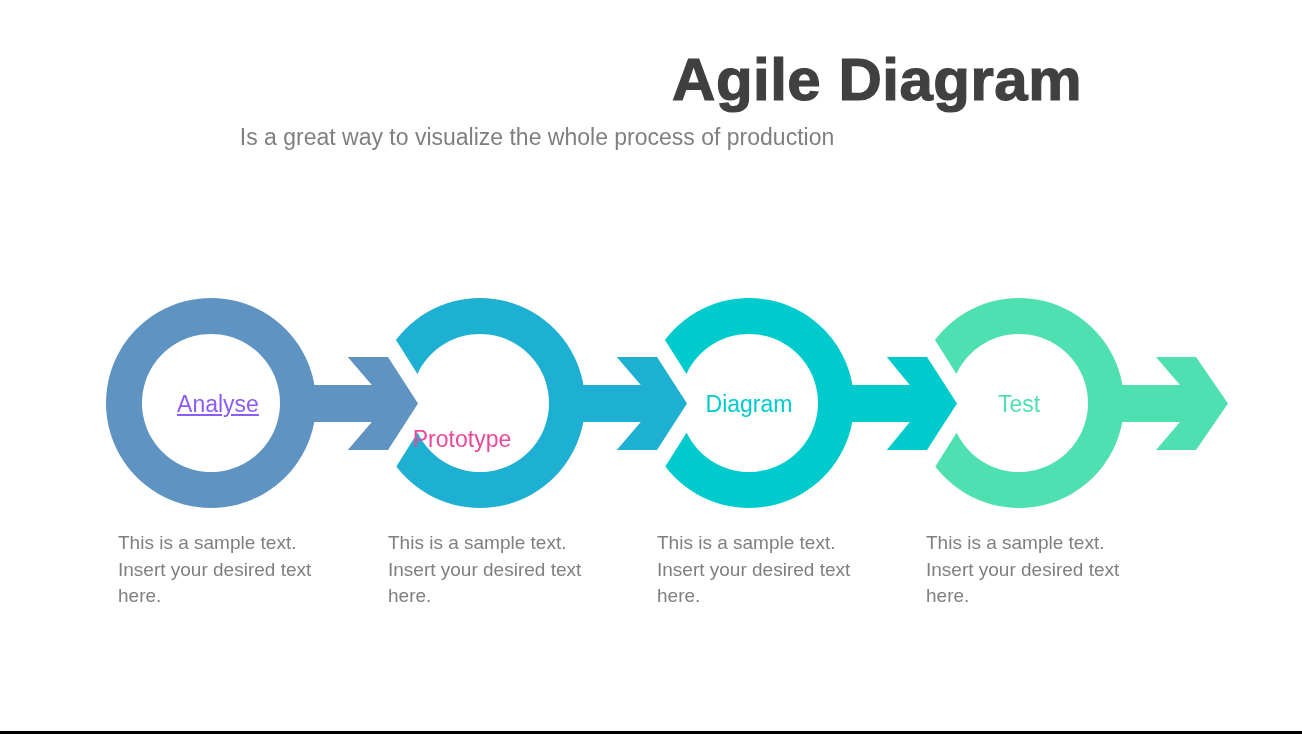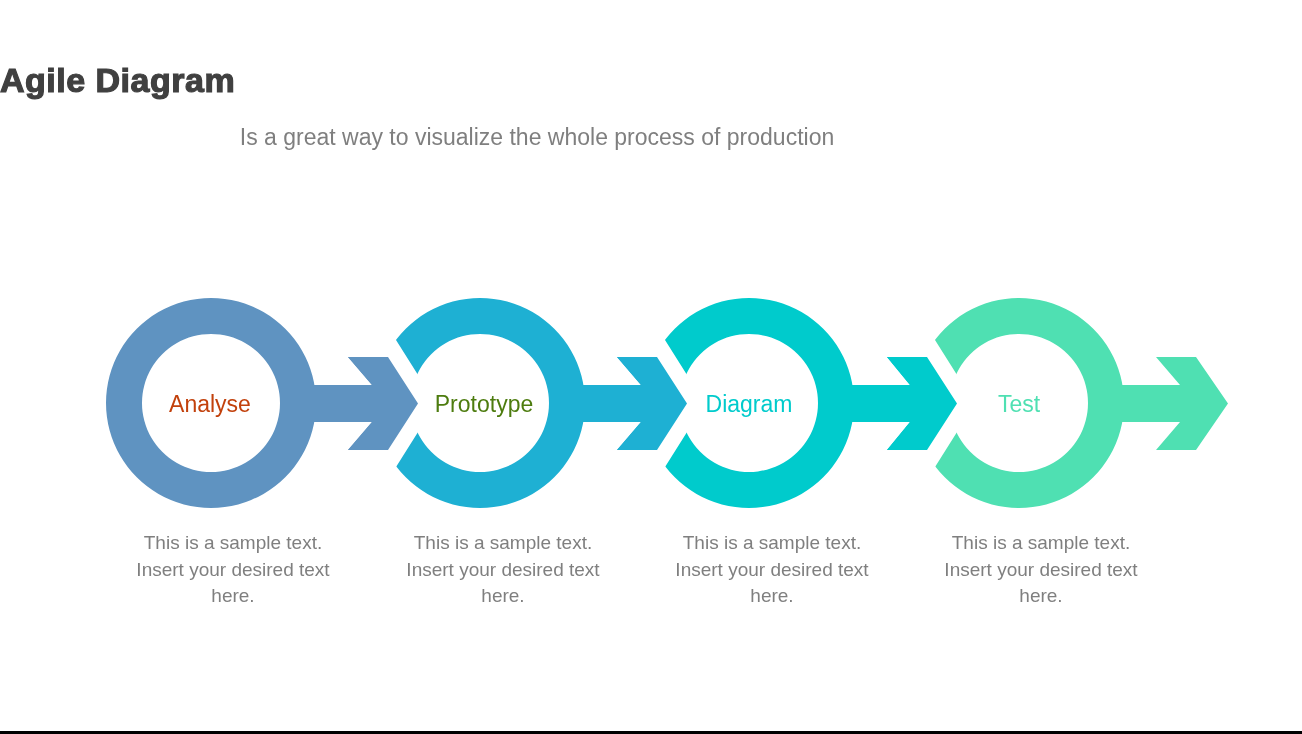--- a/index.html
+++ b/index.html
@@ -1,33 +1,33 @@
 <!DOCTYPE html>
 <html><head>
   <meta charset="utf-8">
   <style>
     html, body { margin: 0; padding: 0; background: #ffffff; }
     body { width: 1302px; height: 734px; position: relative; overflow: hidden; font-family: "Liberation Sans", sans-serif; }
     .title {
-      position: absolute; left: 0; width: 1082px; top: 50px; text-align: left;
-      font-family: "Liberation Sans", sans-serif; font-weight: bold; font-size: 34px;
+      position: absolute; left: 0; width: 1082px; top: 50px; text-align: right;
+      font-family: "Liberation Sans", sans-serif; font-weight: bold; font-size: 60px;
       color: #404040; letter-spacing: 0.5px; line-height: 60px;
       -webkit-text-stroke: 1.2px #404040;
     }
     .subtitle {
       position: absolute; left: 0; width: 1074px; top: 123px; text-align: center;
       font-size: 23px; color: #7f7f7f; line-height: 28px;
     }
     svg.diagram { position: absolute; left: 0; top: 0; }
     .stage-label {
       position: absolute; top: 389px; width: 160px; text-align: center;
       font-size: 23px; line-height: 30px;
     }
     .desc {
-      position: absolute; top: 530px; width: 230px; text-align: center;
+      position: absolute; top: 530px; width: 230px; text-align: left;
       font-size: 19px; line-height: 26.5px; color: #7f7f7f;
     }
     .bottom-rule { position: absolute; left: 0; top: 731px; width: 1302px; height: 3px; background: #000000; }
   </style>
 </head>
 <body>
 
 <div class="title">Agile Diagram</div>
 <div class="subtitle">Is a great way to visualize the whole process of production</div>
 
@@ -54,22 +54,22 @@
   </g>
 
   <g>
     <path fill="#4fe0b2" fill-rule="evenodd" d="M1019,298 a105,105 0 1,0 0.01,0 Z M1019,334 a69,69 0 1,1 -0.01,0 Z"></path>
     <path fill="#ffffff" d="M909,340 L935,340 L975,403.5 L935,467 L909,467 L949,403.5 Z"></path>
     <path fill="#00cbcc" d="M887,357 L927,357 L957,403.5 L927,450 L887,450 L910,422 L910,385 Z"></path>
     <path fill="#4fe0b2" d="M1118,385 L1180,385 L1156,357 L1196,357 L1228,403.5 L1196,450 L1156,450 L1180,422 L1118,422 Z"></path>
   </g>
 </svg>
 
-<div class="stage-label" style="left:130px; color:#c2410c;">Analyse</div>
-<div class="stage-label" style="left:404px; color:#4d7c0f;">Prototype</div>
+<div class="stage-label" style="left:138px; color:#8b5cf6;text-decoration:underline;">Analyse</div>
+<div class="stage-label" style="left:382px; color:#ec4899;margin-top:35px;">Prototype</div>
 <div class="stage-label" style="left:669px; color:#00cbcc;">Diagram</div>
 <div class="stage-label" style="left:939px; color:#4fe0b2;">Test</div>
 
 <div class="desc" style="left:118px;">
   <div>This is a sample text.</div>
   <div>Insert your desired text</div>
   <div>here.</div>
 </div>
 <div class="desc" style="left:388px;">
   <div>This is a sample text.</div>

